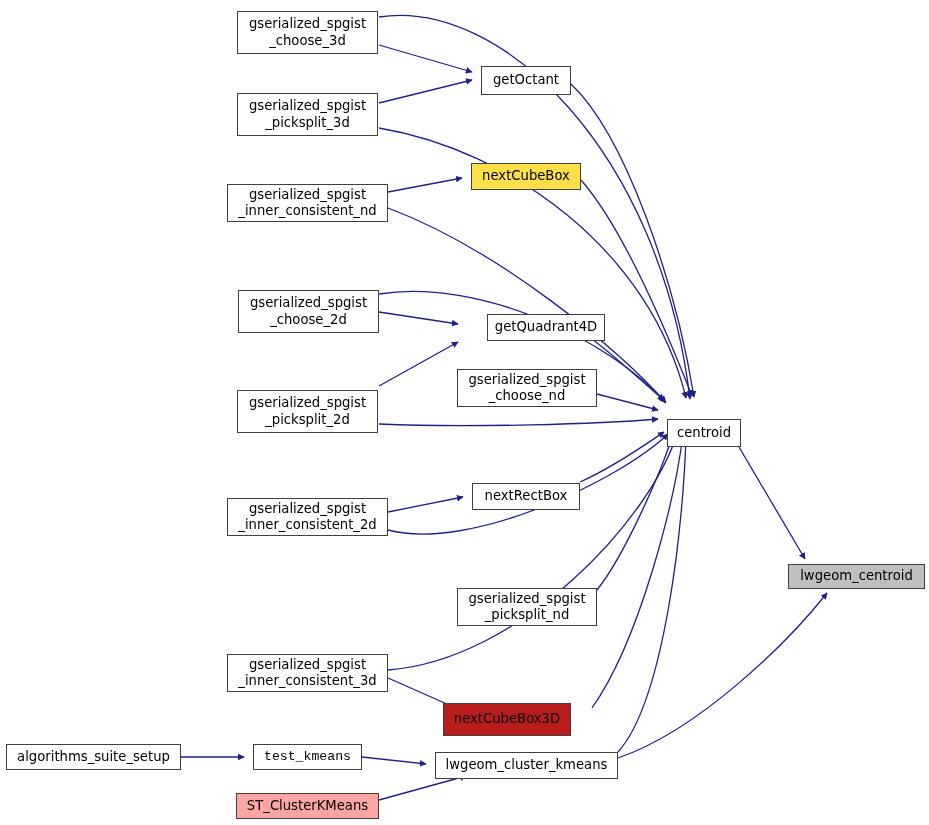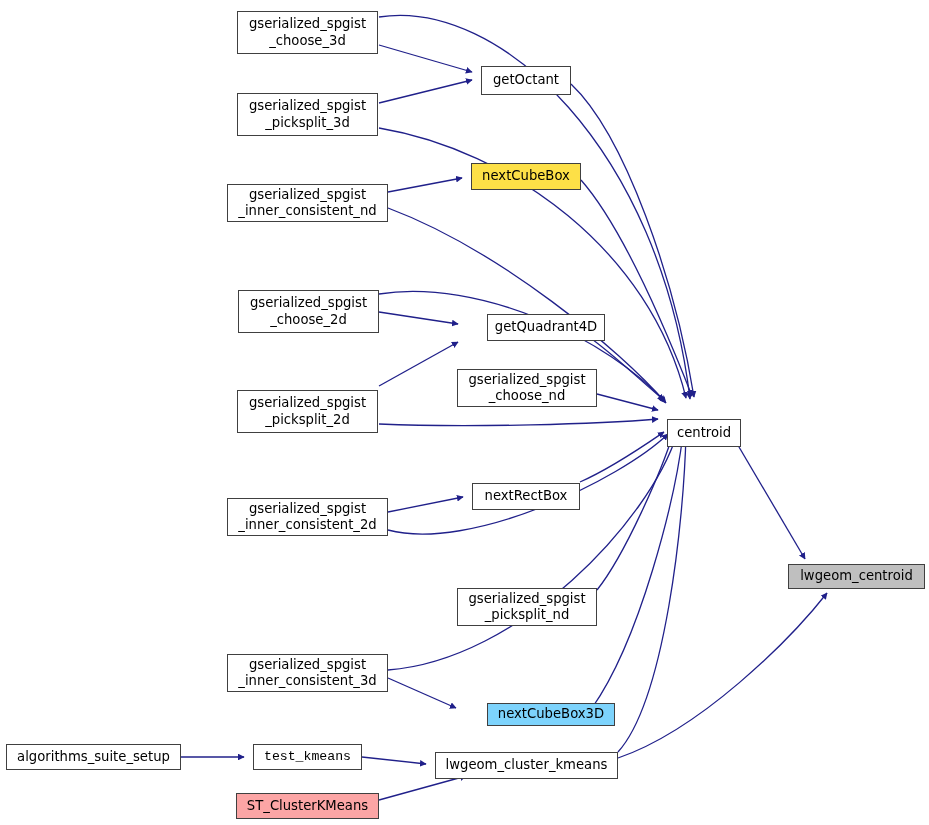--- a/index.html
+++ b/index.html
@@ -107,19 +107,19 @@
 _picksplit_2d</span></div>
       <div class="node" style="left: 667px; top: 402px; width: 74px; height: 28px; border-color: rgb(64, 64, 64); background: rgb(255, 255, 255); margin-top: 17px;"><span class="node-label">centroid</span></div>
       <div class="node" style="left: 472px; top: 483px; width: 108px; height: 27px; border-color: rgb(64, 64, 64); background: rgb(255, 255, 255);"><span class="node-label">nextRectBox</span></div>
       <div class="node" style="left: 227px; top: 498px; width: 161px; height: 38px; border-color: rgb(64, 64, 64); background: rgb(255, 255, 255);"><span class="node-label">gserialized_spgist
 _inner_consistent_2d</span></div>
       <div class="node highlight" style="left: 788px; top: 564px; width: 137px; height: 25px; border-color: rgb(64, 64, 64); background: rgb(191, 191, 191);"><span class="node-label">lwgeom_centroid</span></div>
       <div class="node" style="left: 457px; top: 588px; width: 140px; height: 38px; border-color: rgb(64, 64, 64); background: rgb(255, 255, 255);"><span class="node-label">gserialized_spgist
 _picksplit_nd</span></div>
       <div class="node" style="left: 227px; top: 654px; width: 161px; height: 38px; border-color: rgb(64, 64, 64); background: rgb(255, 255, 255);"><span class="node-label">gserialized_spgist
 _inner_consistent_3d</span></div>
-      <div class="node" style="left: 487px; top: 703px; width: 128px; height: 23px; border-color: rgb(64, 64, 64); background: #7dd3fc;"><span class="node-label">nextCubeBox3D</span></div>
+      <div class="node" style="left: 443px; top: 703px; width: 128px; height: 33px; border-color: rgb(64, 64, 64); background: #b91c1c;"><span class="node-label">nextCubeBox3D</span></div>
       <div class="node" style="left: 6px; top: 744px; width: 175px; height: 26px; border-color: rgb(64, 64, 64); background: rgb(255, 255, 255);"><span class="node-label">algorithms_suite_setup</span></div>
       <div class="node" style="left: 253px; top: 744px; width: 109px; height: 26px; border-color: rgb(64, 64, 64); background: rgb(255, 255, 255); font-family: Liberation Mono, monospace;"><span class="node-label">test_kmeans</span></div>
       <div class="node" style="left: 435px; top: 752px; width: 183px; height: 27px; border-color: rgb(64, 64, 64); background: rgb(255, 255, 255); align-items: center;"><span class="node-label">lwgeom_cluster_kmeans</span></div>
       <div class="node" style="left: 236px; top: 793px; width: 143px; height: 26px; border-color: rgb(64, 64, 64); background: #fca5a5;"><span class="node-label">ST_ClusterKMeans</span></div>
     </div>
 </div>
 
 </body></html>

